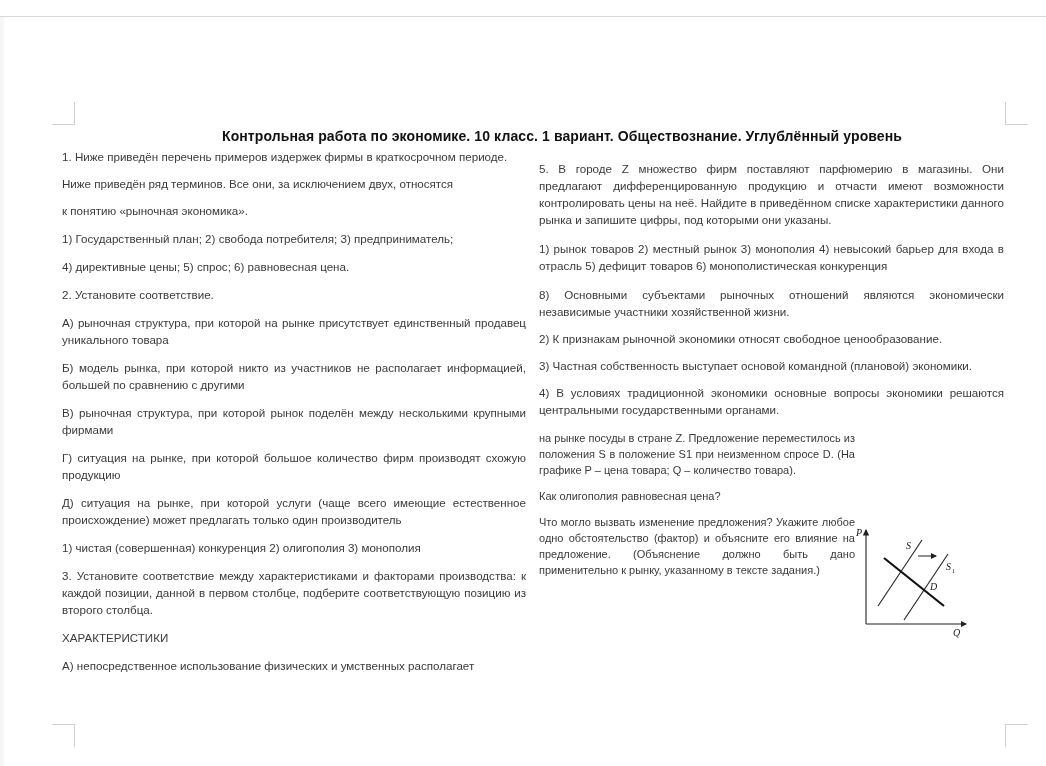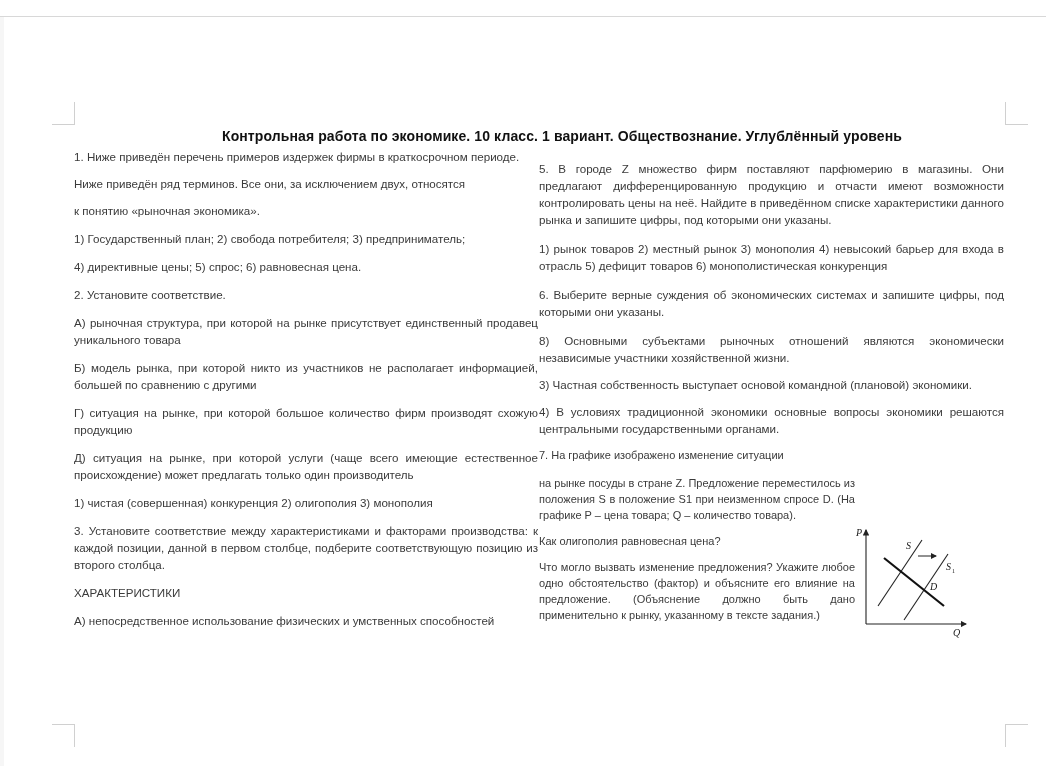--- a/index.html
+++ b/index.html
@@ -14,21 +14,21 @@
   .c-tr { left:1005px; top:102px; border-left-width:1px; border-bottom-width:1px; }
   .c-bl { left:52px; top:724px; border-right-width:1px; border-top-width:1px; }
   .c-br { left:1005px; top:724px; border-left-width:1px; border-top-width:1px; }
 
   .title {
     position:absolute; left:0; width:1124px; top:128px; text-align:center;
     font-weight:bold; font-size:14px; color:#111; letter-spacing:0.1px; white-space:nowrap;
   }
   .col { position:absolute; font-size:11.6px; line-height:17px; color:#3a3a3a; }
   .col p { margin:0; text-align:justify; }
-  .left-col { left:74px; top:148px; width:464px; }
+  .left-col { left:62px; top:148px; width:464px; }
   .right-col { left:539px; top:160px; width:465px; }
   .gap10 { margin-top:10px !important; }
   .gap11 { margin-top:11px !important; }
   .gap12 { margin-top:12px !important; }
 
   .q7-text { width:316px; font-size:11px; line-height:16px; }
   .graph { position:absolute; left:852px; top:524px; width:120px; height:116px; }
   .graph svg { width:120px; height:116px; }
 </style>
 </head>
@@ -45,36 +45,36 @@
 
 <div class="col left-col">
   <p>1. Ниже приведён перечень примеров издержек фирмы в краткосрочном периоде.</p>
   <p class="gap10">Ниже приведён ряд терминов. Все они, за исключением двух, относятся</p>
   <p class="gap10">к понятию «рыночная экономика».</p>
   <p class="gap11">1) Государственный план; 2) свобода потребителя; 3) предприниматель;</p>
   <p class="gap11">4) директивные цены; 5) спрос; 6) равновесная цена.</p>
   <p class="gap11">2. Установите соответствие.</p>
   <p class="gap11">А) рыночная структура, при которой на рынке присутствует единственный продавец уникального товара</p>
   <p class="gap11">Б) модель рынка, при которой никто из участников не располагает информацией, большей по сравнению с другими</p>
+  <p class="gap11">В) рыночная структура, при которой рынок поделён между несколькими крупными фирмами</p>
   <p class="gap11">Г) ситуация на рынке, при которой большое количество фирм производят схожую продукцию</p>
   <p class="gap11">Д) ситуация на рынке, при которой услуги (чаще всего имеющие естественное происхождение) может предлагать только один производитель</p>
   <p class="gap11">1) чистая (совершенная) конкуренция 2) олигополия 3) монополия</p>
   <p class="gap11">3. Установите соответствие между характеристиками и факторами производства: к каждой позиции, данной в первом столбце, подберите соответствующую позицию из второго столбца.</p>
   <p class="gap11">ХАРАКТЕРИСТИКИ</p>
-  <p class="gap11">А) непосредственное использование физических и умственных способностей</p>
+  <p class="gap11">А) непосредственное использование физических и умственных располагает</p>
 </div>
 
 <div class="col right-col">
   <p>5. В городе Z множество фирм поставляют парфюмерию в магазины. Они предлагают дифференцированную продукцию и отчасти имеют возможности контролировать цены на неё. Найдите в приведённом списке характеристики данного рынка и запишите цифры, под которыми они указаны.</p>
   <p class="gap12">1) рынок товаров 2) местный рынок 3) монополия 4) невысокий барьер для входа в отрасль 5) дефицит товаров 6) монополистическая конкуренция</p>
-  <p class="gap12">6. Выберите верные суждения об экономических системах и запишите цифры, под которыми они указаны.</p>
   <p class="gap12">8) Основными субъектами рыночных отношений являются экономически независимые участники хозяйственной жизни.</p>
+  <p class="gap10">2) К признакам рыночной экономики относят свободное ценообразование.</p>
   <p class="gap10">3) Частная собственность выступает основой командной (плановой) экономики.</p>
   <p class="gap10">4) В условиях традиционной экономики основные вопросы экономики решаются центральными государственными органами.</p>
-  <p class="gap10 q7-text">7. На графике изображено изменение ситуации</p>
   <p class="gap12 q7-text">на рынке посуды в стране Z. Предложение переместилось из положения S в положение S1 при неизменном спросе D. (На графике P –  цена товара; Q –  количество товара).</p>
   <p class="gap10 q7-text">Как олигополия равновесная цена?</p>
   <p class="gap10 q7-text">Что могло вызвать изменение предложения? Укажите любое одно обстоятельство (фактор) и объясните его влияние на предложение. (Объяснение должно быть дано применительно к рынку, указанному в тексте задания.)</p>
 </div>
 
 <div class="graph">
   <svg viewBox="0 0 120 116" xmlns="http://www.w3.org/2000/svg">
     <defs>
       <marker id="ah" markerWidth="6" markerHeight="6" refX="5" refY="3" orient="auto">
         <path d="M0,0 L6,3 L0,6 z" fill="#222"></path>

